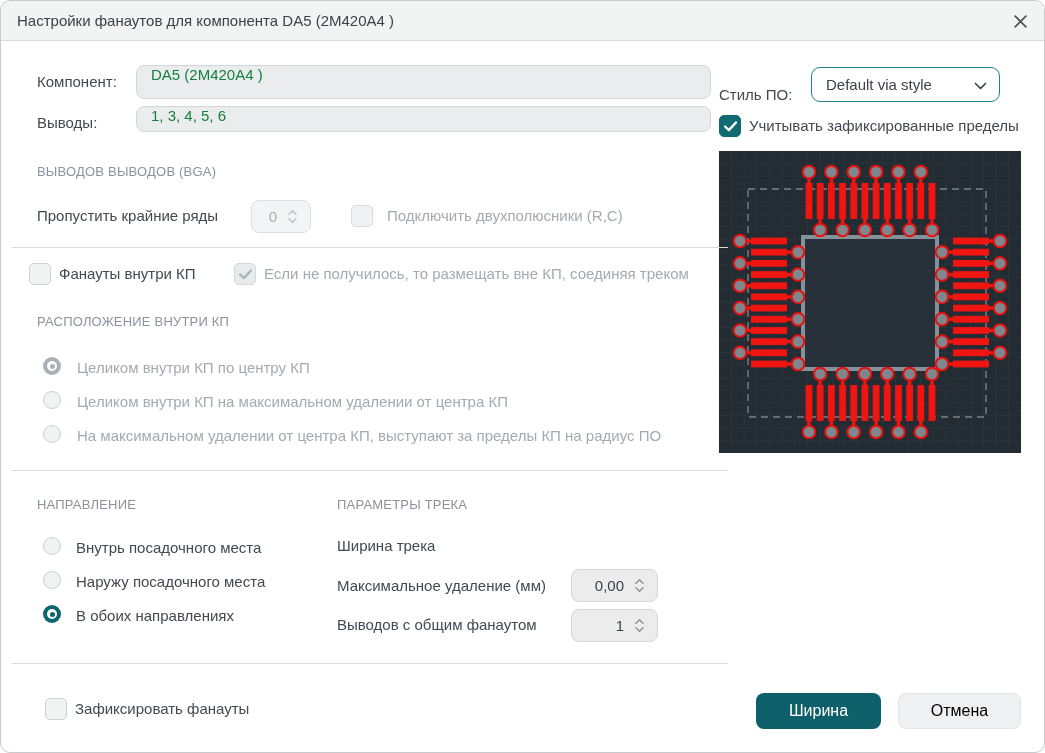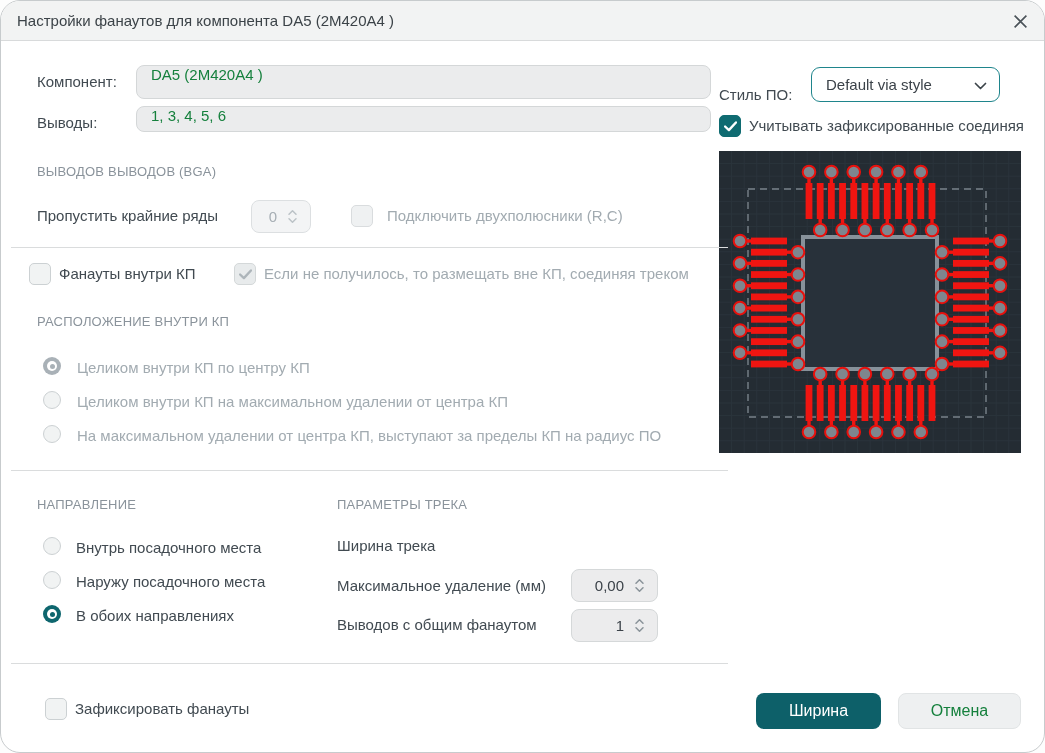--- a/index.html
+++ b/index.html
@@ -1,18 +1,18 @@
 <!DOCTYPE html>
 <html><head>
 <meta charset="utf-8">
 <style>
   html,body{margin:0;padding:0;background:#fdfdfd;}
   body{font-family:"Liberation Sans", sans-serif;}
   .dlg{position:relative;width:1045px;height:753px;background:#fff;border:1px solid #c7cbcd;
-       border-radius:20px;box-sizing:border-box;overflow:hidden;}
+       border-radius:10px;box-sizing:border-box;overflow:hidden;}
   .titlebar{position:absolute;left:0;top:0;right:0;height:40px;background:#f2f3f3;
        border-bottom:1px solid #d8dadb;display:flex;align-items:center;box-sizing:border-box;}
   .title{margin-left:16px;font-size:15px;color:#3c4348;}
   .close{position:absolute;right:14px;top:10px;width:20px;height:20px;display:flex;
        align-items:center;justify-content:center;cursor:pointer;}
   .lbl{position:absolute;font-size:15px;line-height:20px;color:#414a51;white-space:nowrap;}
   .lbl.dis{color:#a2abb1;}
   .sec{position:absolute;font-size:13px;line-height:16px;color:#8a939b;letter-spacing:.2px;white-space:nowrap;}
   .input{position:absolute;background:#ebeced;border:1px solid #d4d7d8;border-radius:8px;
        box-sizing:border-box;display:flex;align-items:flex-start;padding-left:14px;font-size:15px;color:#15803d;}
@@ -38,21 +38,21 @@
        border:1px solid #ccd1d3;box-sizing:border-box;cursor:pointer;}
   .radio.on{background:#0e666e;border:none;}
   .radio.on::after{content:'';position:absolute;inset:4px;background:#fff;border-radius:50%;}
   .radio.on::before{content:'';position:absolute;inset:6.5px;background:#0e666e;border-radius:50%;z-index:1;}
   .radio.on.dis{background:#a9b1b7;}
   .radio.on.dis::before{background:#a9b1b7;}
   .hr{position:absolute;height:1px;background:#dadcdd;}
   .btn{position:absolute;display:flex;align-items:center;justify-content:center;
        border-radius:8px;font-size:16px;box-sizing:border-box;cursor:pointer;}
   .btn.primary{background:#0d6069;color:#ffffff;}
-  .btn.secondary{background:#eef0f1;color:#15803d;border:1px solid #e1e4e5;}
+  .btn.secondary{background:#eef0f1;color:#000000;border:1px solid #e1e4e5;}
   .preview{position:absolute;left:718px;top:150px;width:302px;height:302px;}
 </style>
 </head>
 <body>
 
 <div class="dlg">
 
   <div class="titlebar">
     <span class="title">Настройки фанаутов для компонента DA5 (2M420A4 )</span>
     <span class="close">
@@ -78,21 +78,21 @@
       <svg width="13" height="8" viewBox="0 0 13 8">
           <path d="M1.5 1.5 L6.5 6.5 L11.5 1.5" fill="none" stroke="#3c444a" stroke-width="1.7" stroke-linecap="round" stroke-linejoin="round"></path>
         </svg>
     </span>
   </div>
   <span class="cb on" style="left:718px;top:114px">
     <svg class="tick" width="13" height="11" viewBox="0 0 12 10">
         <path d="M1 5 L4.5 8.3 L11 1.3" fill="none" stroke="currentColor" stroke-width="2.2" stroke-linecap="round" stroke-linejoin="round"></path>
       </svg>
   </span>
-  <span class="lbl" style="left:748px;top:115px">Учитывать зафиксированные соединяя</span>
+  <span class="lbl" style="left:748px;top:115px">Учитывать зафиксированные пределы</span>
 
   <div class="preview"><svg viewBox="0 0 302 302" width="302" height="302">
         <rect x="0" y="0" width="302" height="302" fill="#242c33"></rect>
         <path d="M12.6 0V302M0 12.6H302" stroke="#2b343c" stroke-width="1" fill="none"></path>
         <path d="M25.2 0V302M0 25.2H302" stroke="#2b343c" stroke-width="1" fill="none"></path>
         <path d="M37.8 0V302M0 37.8H302" stroke="#2b343c" stroke-width="1" fill="none"></path>
         <path d="M50.4 0V302M0 50.4H302" stroke="#2b343c" stroke-width="1" fill="none"></path>
         <path d="M63 0V302M0 63H302" stroke="#2b343c" stroke-width="1" fill="none"></path>
         <path d="M75.6 0V302M0 75.6H302" stroke="#2b343c" stroke-width="1" fill="none"></path>
         <path d="M88.19999999999999 0V302M0 88.19999999999999H302" stroke="#2b343c" stroke-width="1" fill="none"></path>

